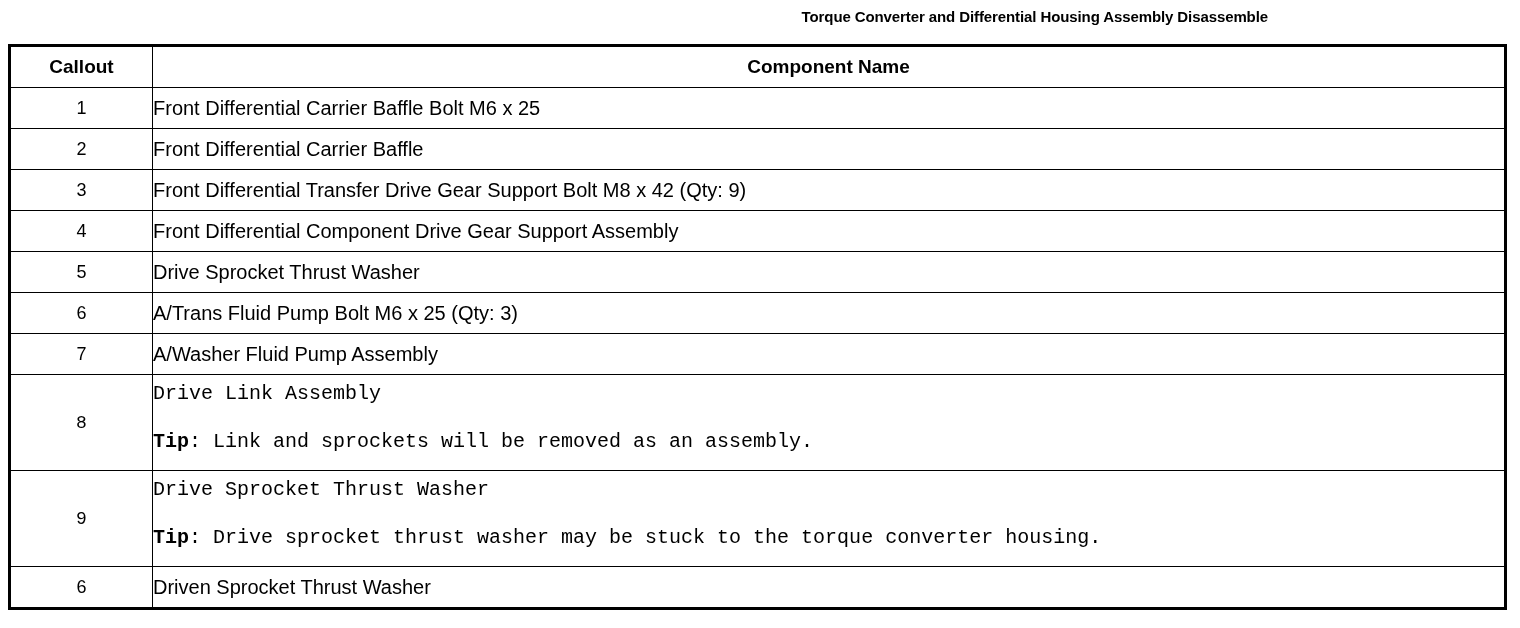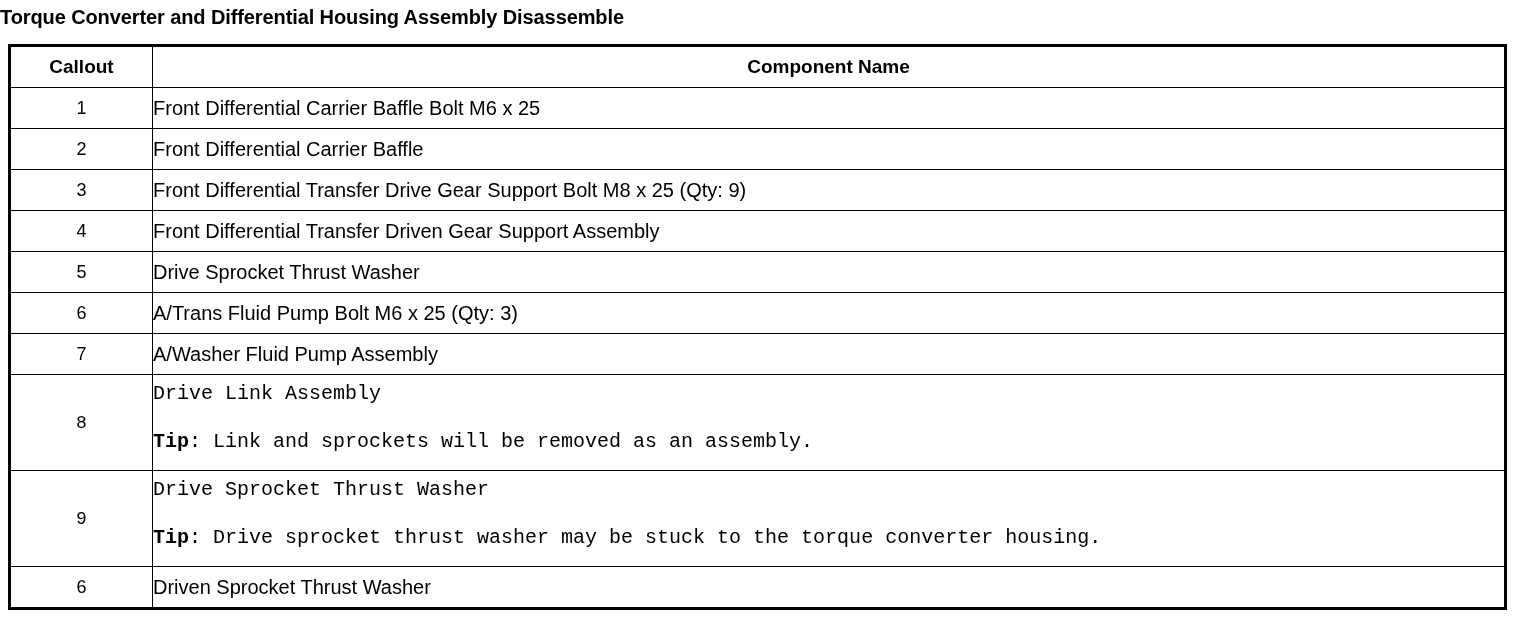--- a/index.html
+++ b/index.html
@@ -20,22 +20,22 @@
     width: 1520px;
     height: 628px;
     background: #ffffff;
   }
 
   .doc-title {
     position: absolute;
     top: 5px;
     left: 0;
     width: 1268px;
-    text-align: left;
-    font-size: 20px;
+    text-align: right;
+    font-size: 15px;
     font-weight: bold;
     letter-spacing: -0.1px;
     line-height: 24px;
     white-space: nowrap;
   }
 
   .table-wrap {
     position: absolute;
     top: 44px;
     left: 8px;
@@ -140,27 +140,27 @@
           </tr>
           <tr>
             <td class="c-callout">2</td>
             <td class="c-name">
               <span class="cell-inline">Front Differential Carrier Baffle</span>
             </td>
           </tr>
           <tr>
             <td class="c-callout">3</td>
             <td class="c-name">
-              <span class="cell-inline">Front Differential Transfer Drive Gear Support Bolt M8 x 25 (Qty: 9)</span>
+              <span class="cell-inline">Front Differential Transfer Drive Gear Support Bolt M8 x 42 (Qty: 9)</span>
             </td>
           </tr>
           <tr>
             <td class="c-callout">4</td>
             <td class="c-name">
-              <span class="cell-inline">Front Differential Transfer Driven Gear Support Assembly</span>
+              <span class="cell-inline">Front Differential Component Drive Gear Support Assembly</span>
             </td>
           </tr>
           <tr>
             <td class="c-callout">5</td>
             <td class="c-name">
               <span class="cell-inline">Drive Sprocket Thrust Washer</span>
             </td>
           </tr>
           <tr>
             <td class="c-callout">6</td>

